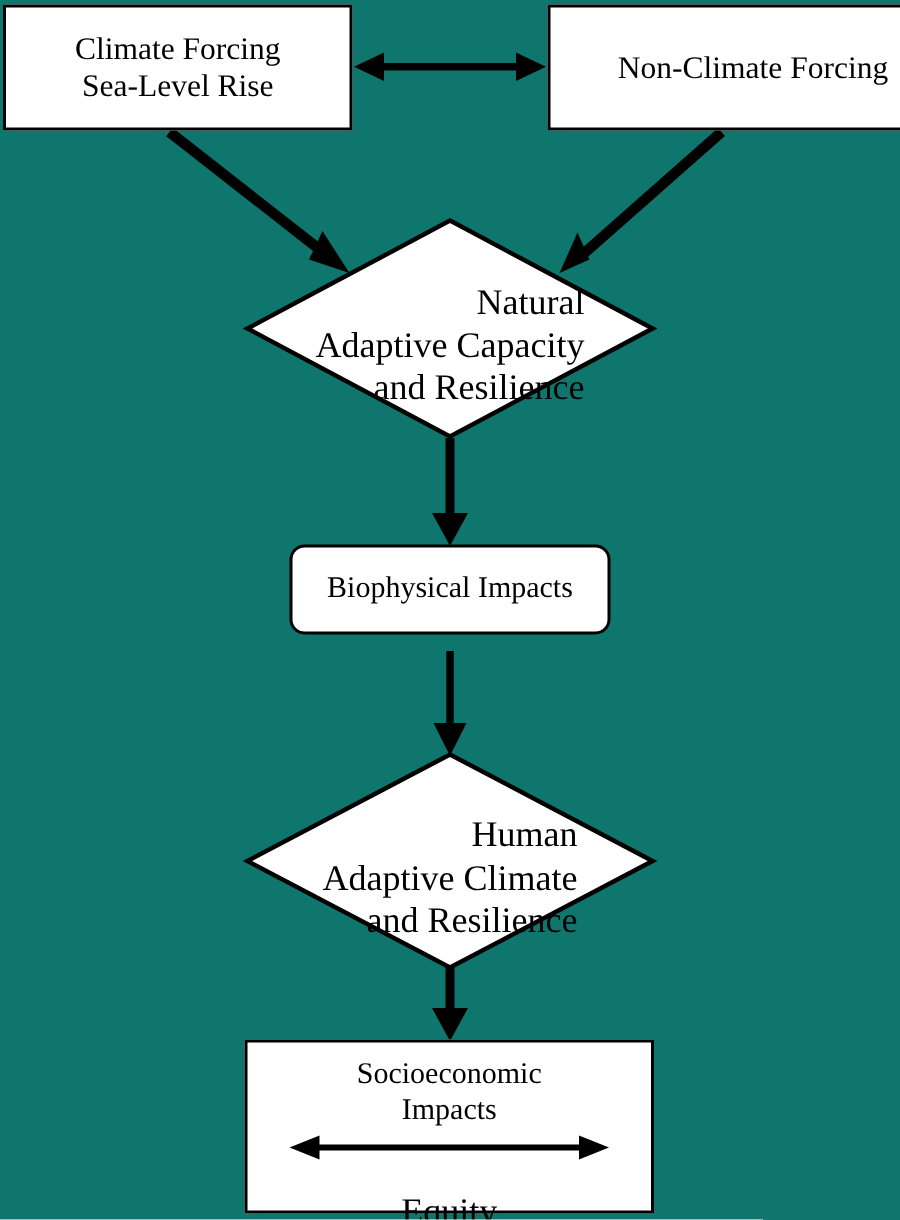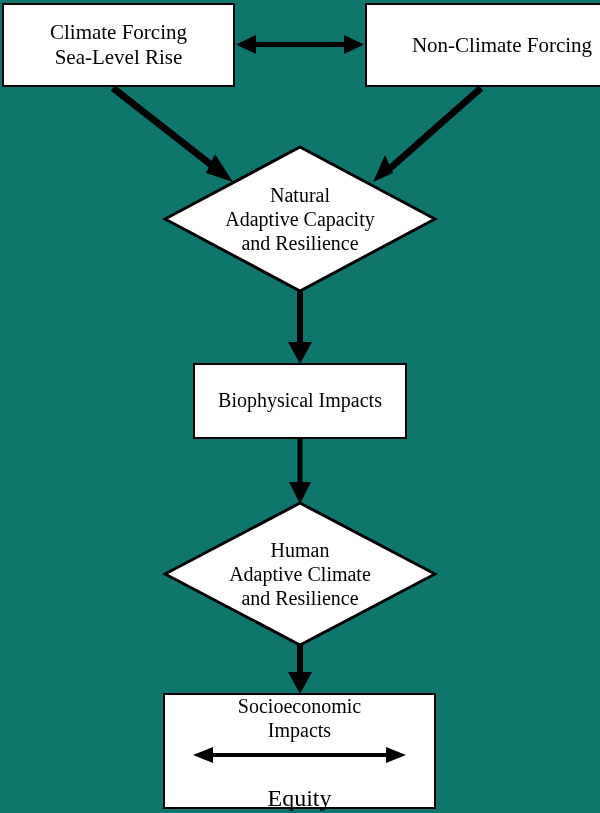--- a/index.html
+++ b/index.html
@@ -64,28 +64,28 @@
     pointer-events: none;
   }
   .diamond-svg {
     position: absolute;
     left: 0;
     top: 0;
   }
   .diamond-text {
     position: absolute;
     left: 0;
-    top: 0;
+    top: 12px;
     width: 100%;
     height: 100%;
     display: flex;
     align-items: center;
     justify-content: center;
-    text-align: center;
-    font-size: 20px;
+    text-align: right;
+    font-size: 24px;
     line-height: 1.2;
     white-space: pre-line;
     color: #000000;
   }
   #node-natural-capacity {
     left: 162px;
     top: 144px;
     width: 276px;
     height: 150px;
   }
@@ -93,31 +93,33 @@
     left: 162px;
     top: 500px;
     width: 276px;
     height: 148px;
   }
   
   #node-biophysical-impacts {
     left: 193px;
     top: 363px;
     width: 214px;
-    height: 76px;
+    height: 60px;
     font-size: 20px;
+    border-radius: 10px;
   }
   
   #node-socioeconomic-impacts {
     left: 163px;
     top: 693px;
     width: 273px;
     height: 116px;
     font-size: 20px;
     justify-content: flex-start;
+    padding-top: 10px;
   }
   #socioeconomic-title {
     display: block;
     white-space: pre-line;
     line-height: 1.18;
   }
   #equity-arrow-row {
     position: relative;
     width: 100%;
     height: 20px;

